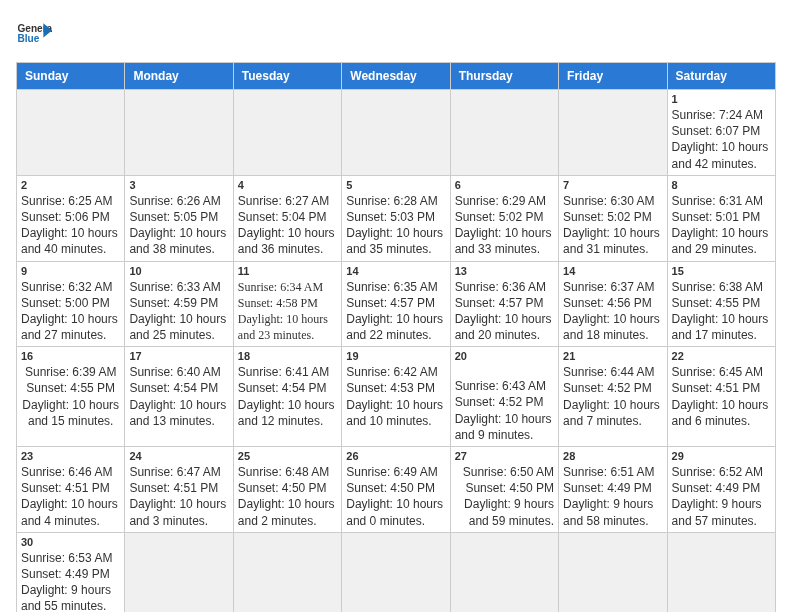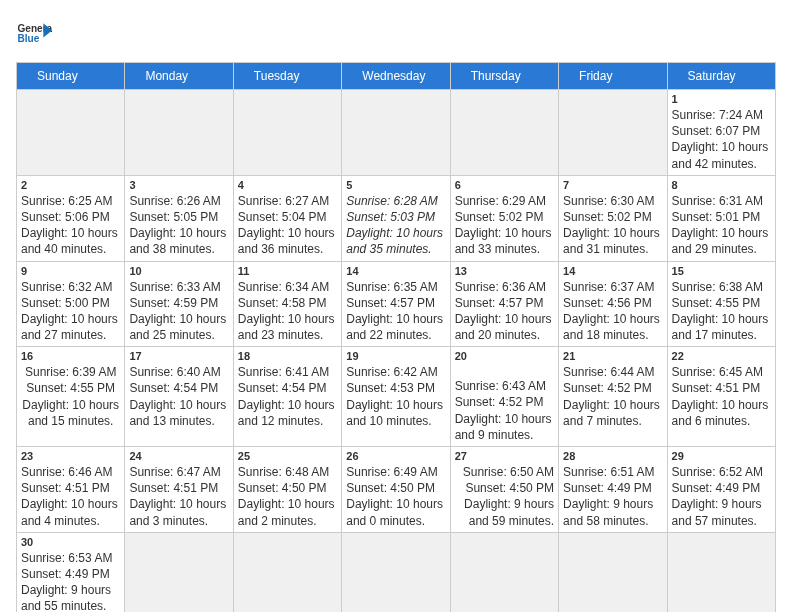--- a/index.html
+++ b/index.html
@@ -39,22 +39,22 @@
     }
     .calendar {
       width: 100%;
       border-collapse: collapse;
       border: 1px solid #ccc;
     }
     .calendar th {
       background-color: #2a7ad5;
       color: #fff;
       font-size: 12px;
-      font-weight: normal;
-      padding: 6px 20px;
+      font-weight: bold;
+      padding: 6px 8px;
       text-align: left;
       border: 1px solid #ccc;
     }
     .calendar td {
       vertical-align: top;
       border: 1px solid #ccc;
       padding: 3px 4px;
       width: calc(100% / 7);
       min-height: 70px;
       font-size: 10px;
@@ -140,21 +140,21 @@
         </td>
         <td>
           <div class="day-number">4</div>
           <div class="day-info" style="white-space: pre-line;">Sunrise: 6:27 AM
 Sunset: 5:04 PM
 Daylight: 10 hours
 and 36 minutes.</div>
         </td>
         <td>
           <div class="day-number">5</div>
-          <div class="day-info" style="white-space: pre-line; font-style: italic;">Sunrise: 6:28 AM
+          <div class="day-info" style="white-space: pre-line;">Sunrise: 6:28 AM
 Sunset: 5:03 PM
 Daylight: 10 hours
 and 35 minutes.</div>
         </td>
         <td>
           <div class="day-number">6</div>
           <div class="day-info" style="white-space: pre-line;">Sunrise: 6:29 AM
 Sunset: 5:02 PM
 Daylight: 10 hours
 and 33 minutes.</div>
@@ -184,21 +184,21 @@
         </td>
         <td>
           <div class="day-number">10</div>
           <div class="day-info" style="white-space: pre-line;">Sunrise: 6:33 AM
 Sunset: 4:59 PM
 Daylight: 10 hours
 and 25 minutes.</div>
         </td>
         <td>
           <div class="day-number">11</div>
-          <div class="day-info" style="white-space: pre-line;">Sunrise: 6:34 AM
+          <div class="day-info" style="white-space: pre-line; font-family: Liberation Serif, serif;">Sunrise: 6:34 AM
 Sunset: 4:58 PM
 Daylight: 10 hours
 and 23 minutes.</div>
         </td>
         <td>
           <div class="day-number">14</div>
           <div class="day-info" style="white-space: pre-line;">Sunrise: 6:35 AM
 Sunset: 4:57 PM
 Daylight: 10 hours
 and 22 minutes.</div>

